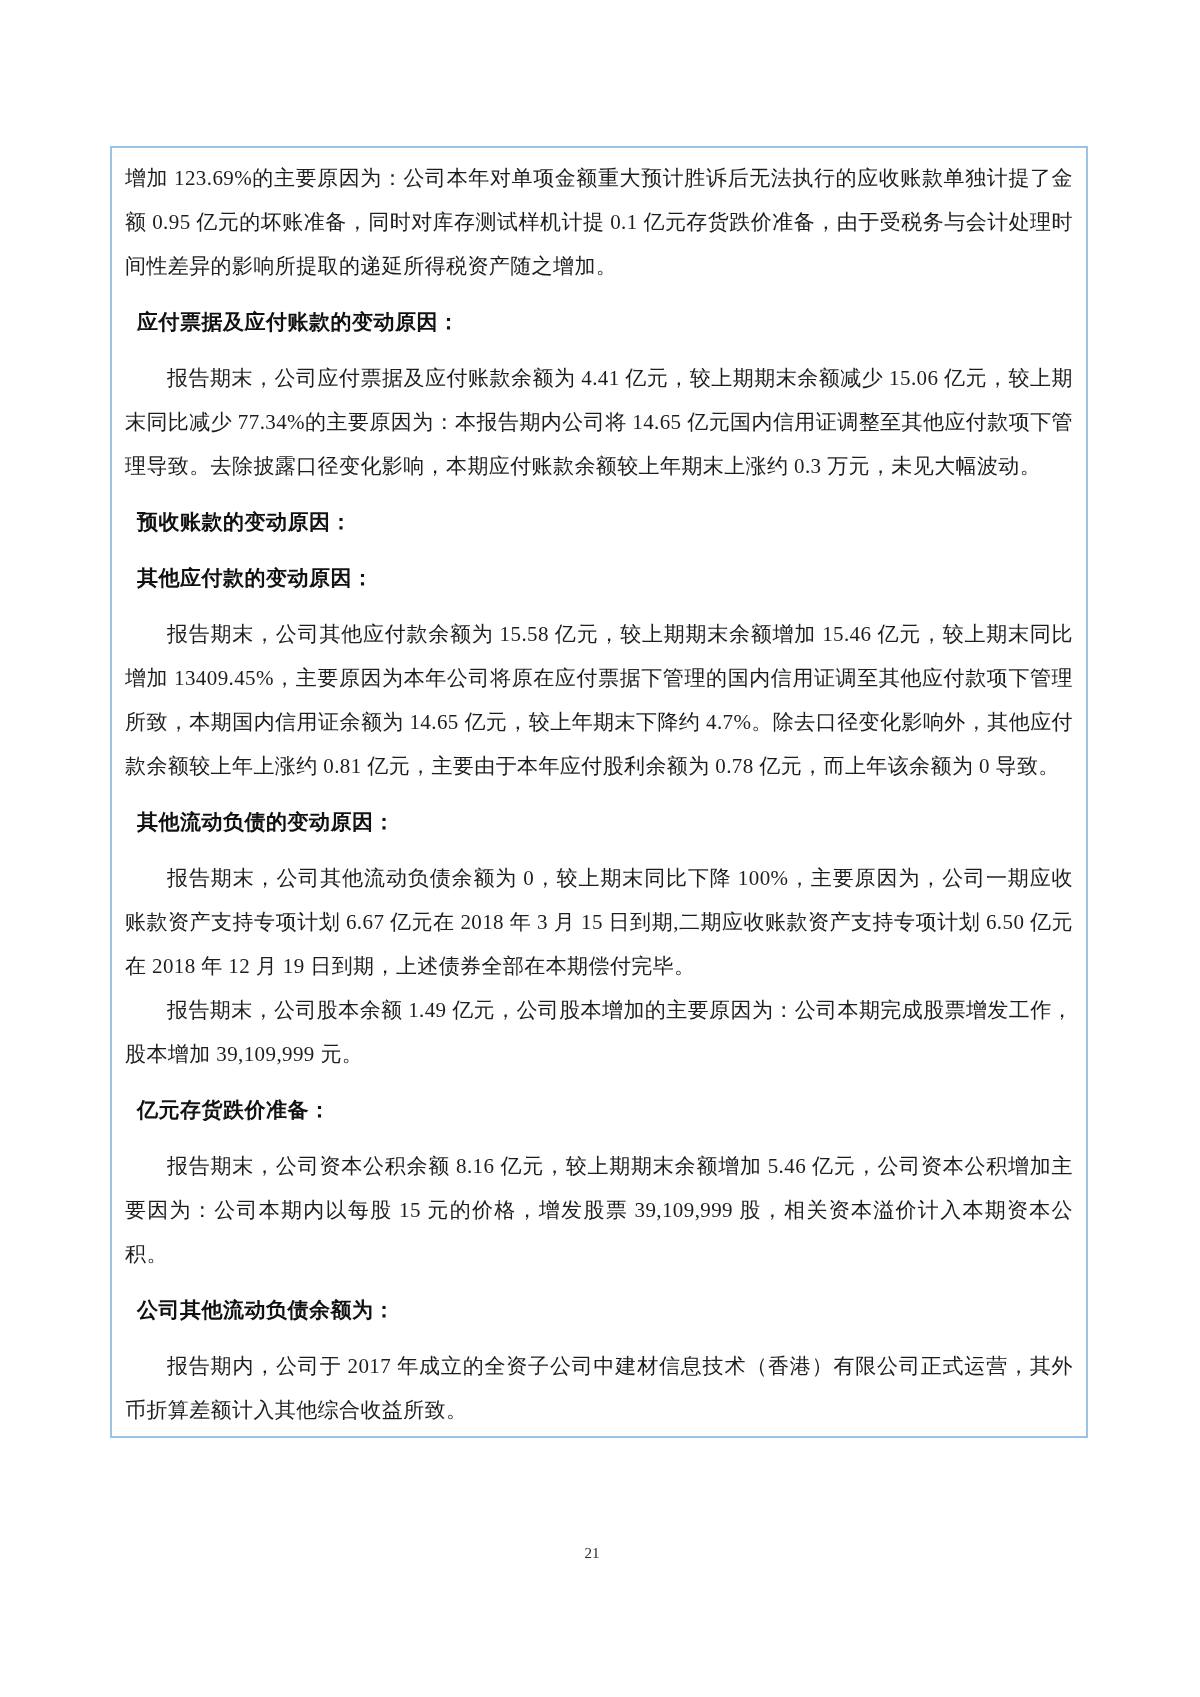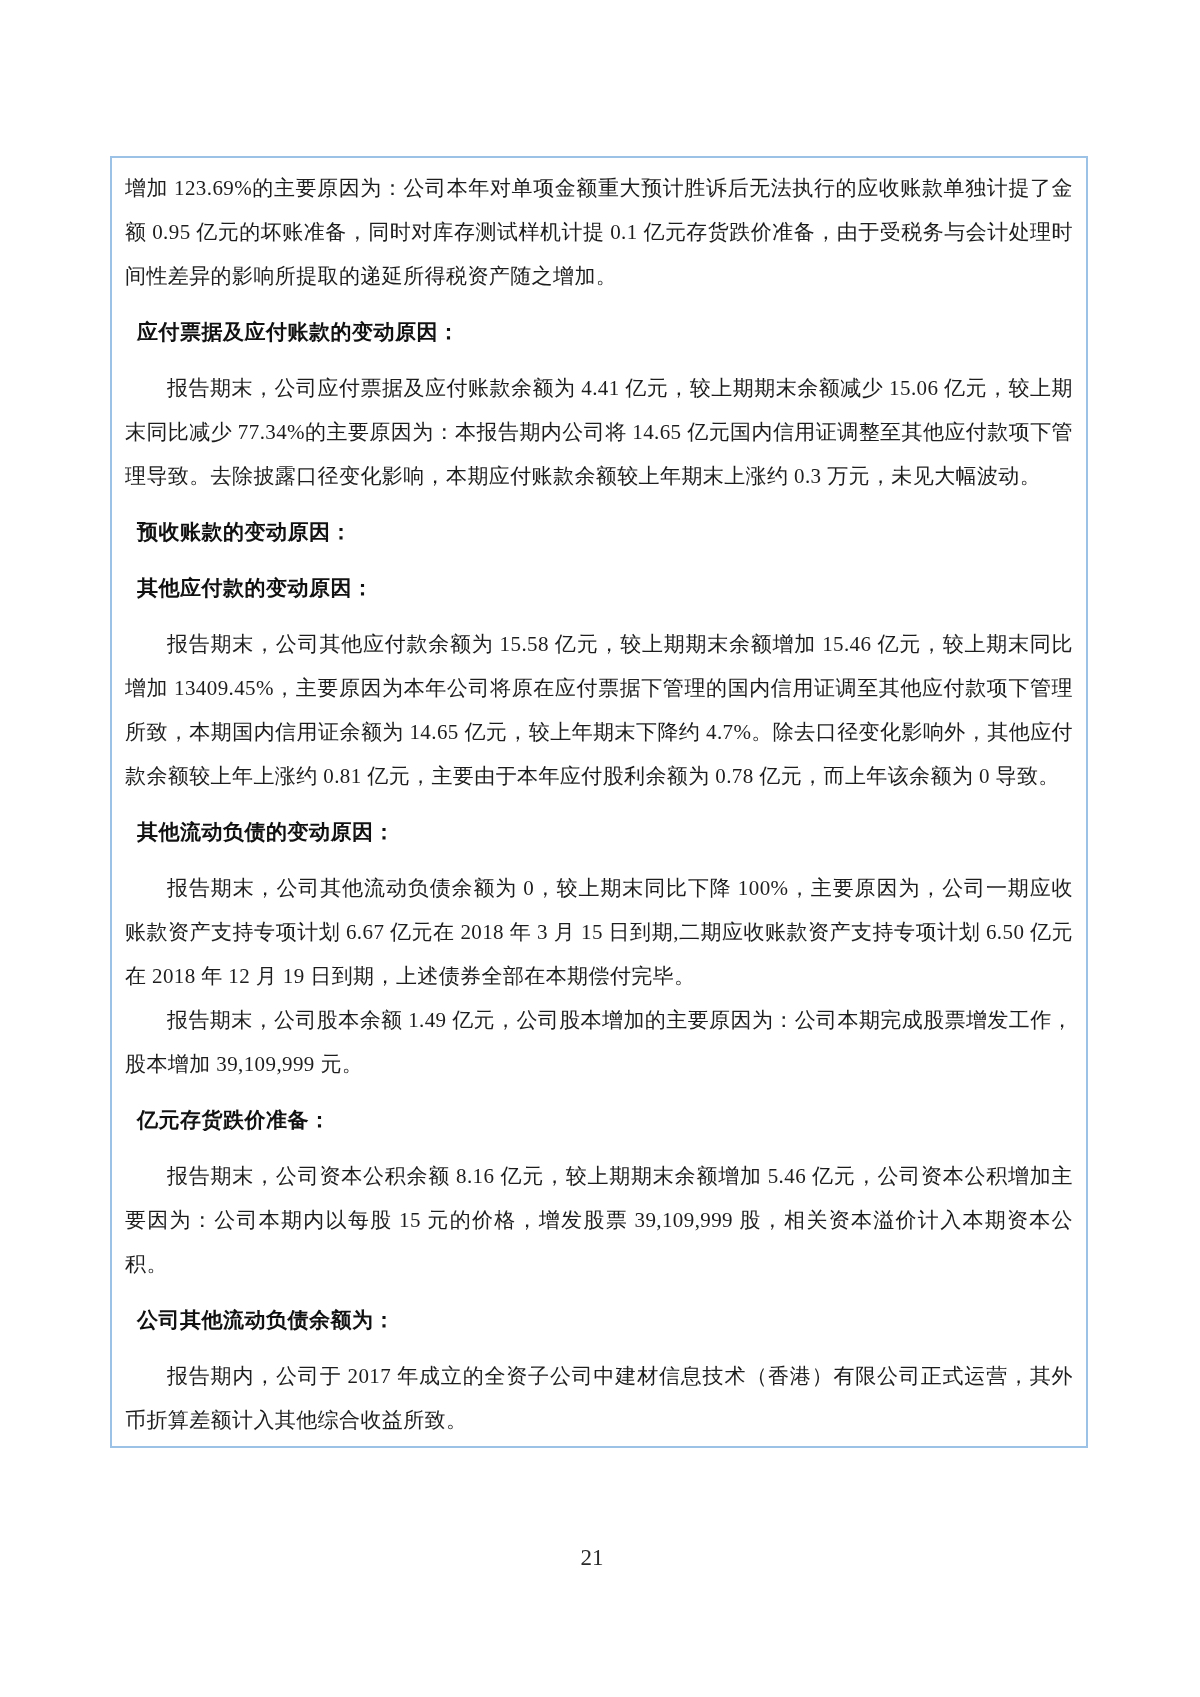--- a/index.html
+++ b/index.html
@@ -11,21 +11,21 @@
   .page {
     position: relative;
     width: 1200px;
     height: 1697px;
     background: #ffffff;
     overflow: hidden;
   }
   .content-box {
     position: absolute;
     left: 110px;
-    top: 156px;
+    top: 146px;
     width: 978px;
     box-sizing: border-box;
     border: 2px solid #9cc2e5;
     padding: 8px 13px 4px 13px;
     background: #ffffff;
   }
   .sec-heading {
     margin: 12px;
     font-size: 21px;
     line-height: 44px;
@@ -45,21 +45,21 @@
   }
   .para.no-indent {
     text-indent: 0;
   }
   .page-number {
     position: absolute;
     top: 1545px;
     left: 0;
     width: 1184px;
     text-align: center;
-    font-size: 23px;
+    font-size: 15px;
     color: #2a2a2a;
   }
 </style>
 </head>
 <body>
 
 <div class="page">
 
   <div class="content-box" style="border-color: rgb(156, 194, 229);">
 

